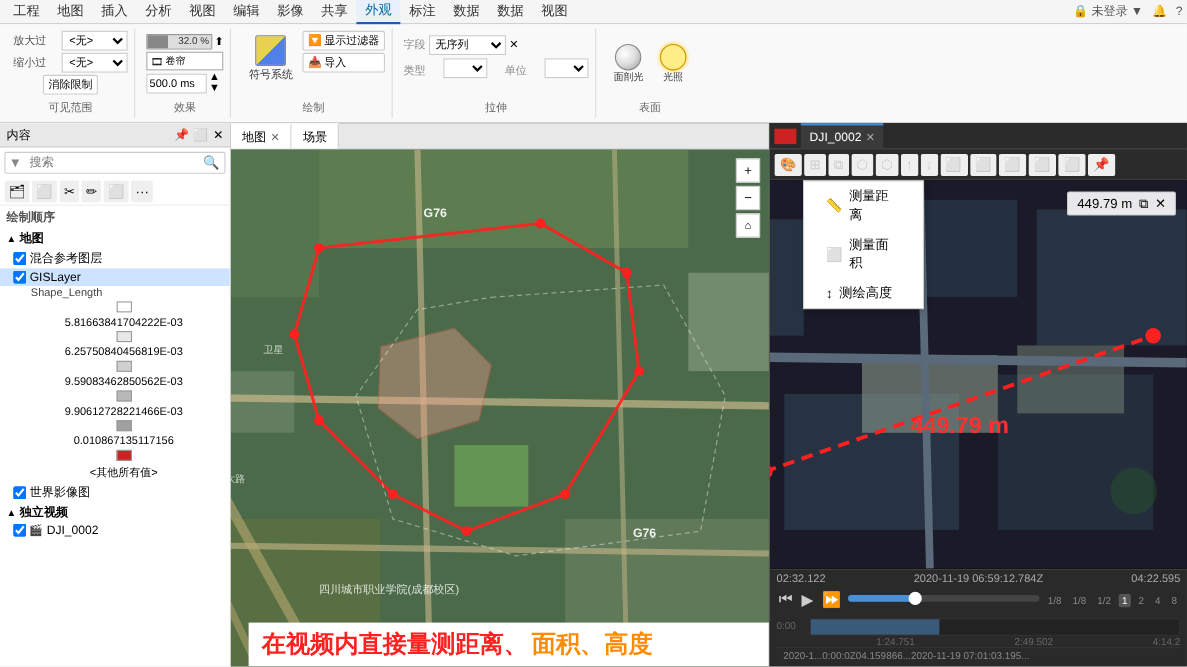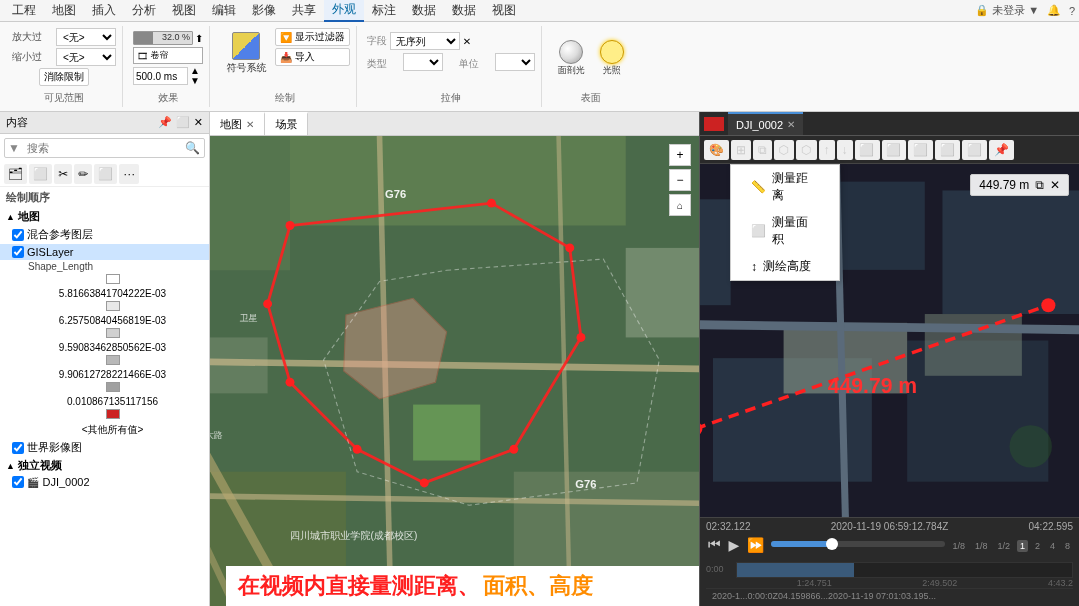--- a/index.html
+++ b/index.html
@@ -491,18 +491,18 @@
       <div style="display:flex; align-items:center; gap:2px;">
         <span style="font-size:9px; color:#666; width:28px;">0:00</span>
         <div class="timeline-container" style="flex:1;">
           <div class="timeline-fill"></div>
         </div>
       </div>
       <div class="time-bar-labels">
         <span></span>
         <span>1:24.751</span>
         <span>2:49.502</span>
-        <span>4:43.2</span>
+        <span>4:14.2</span>
       </div>
       <div class="gps-info">2020-1...0:00:0Z04.159866...2020-11-19 07:01:03.195...</div>
     </div>
   </div>
 </div>
 
 </body></html>

